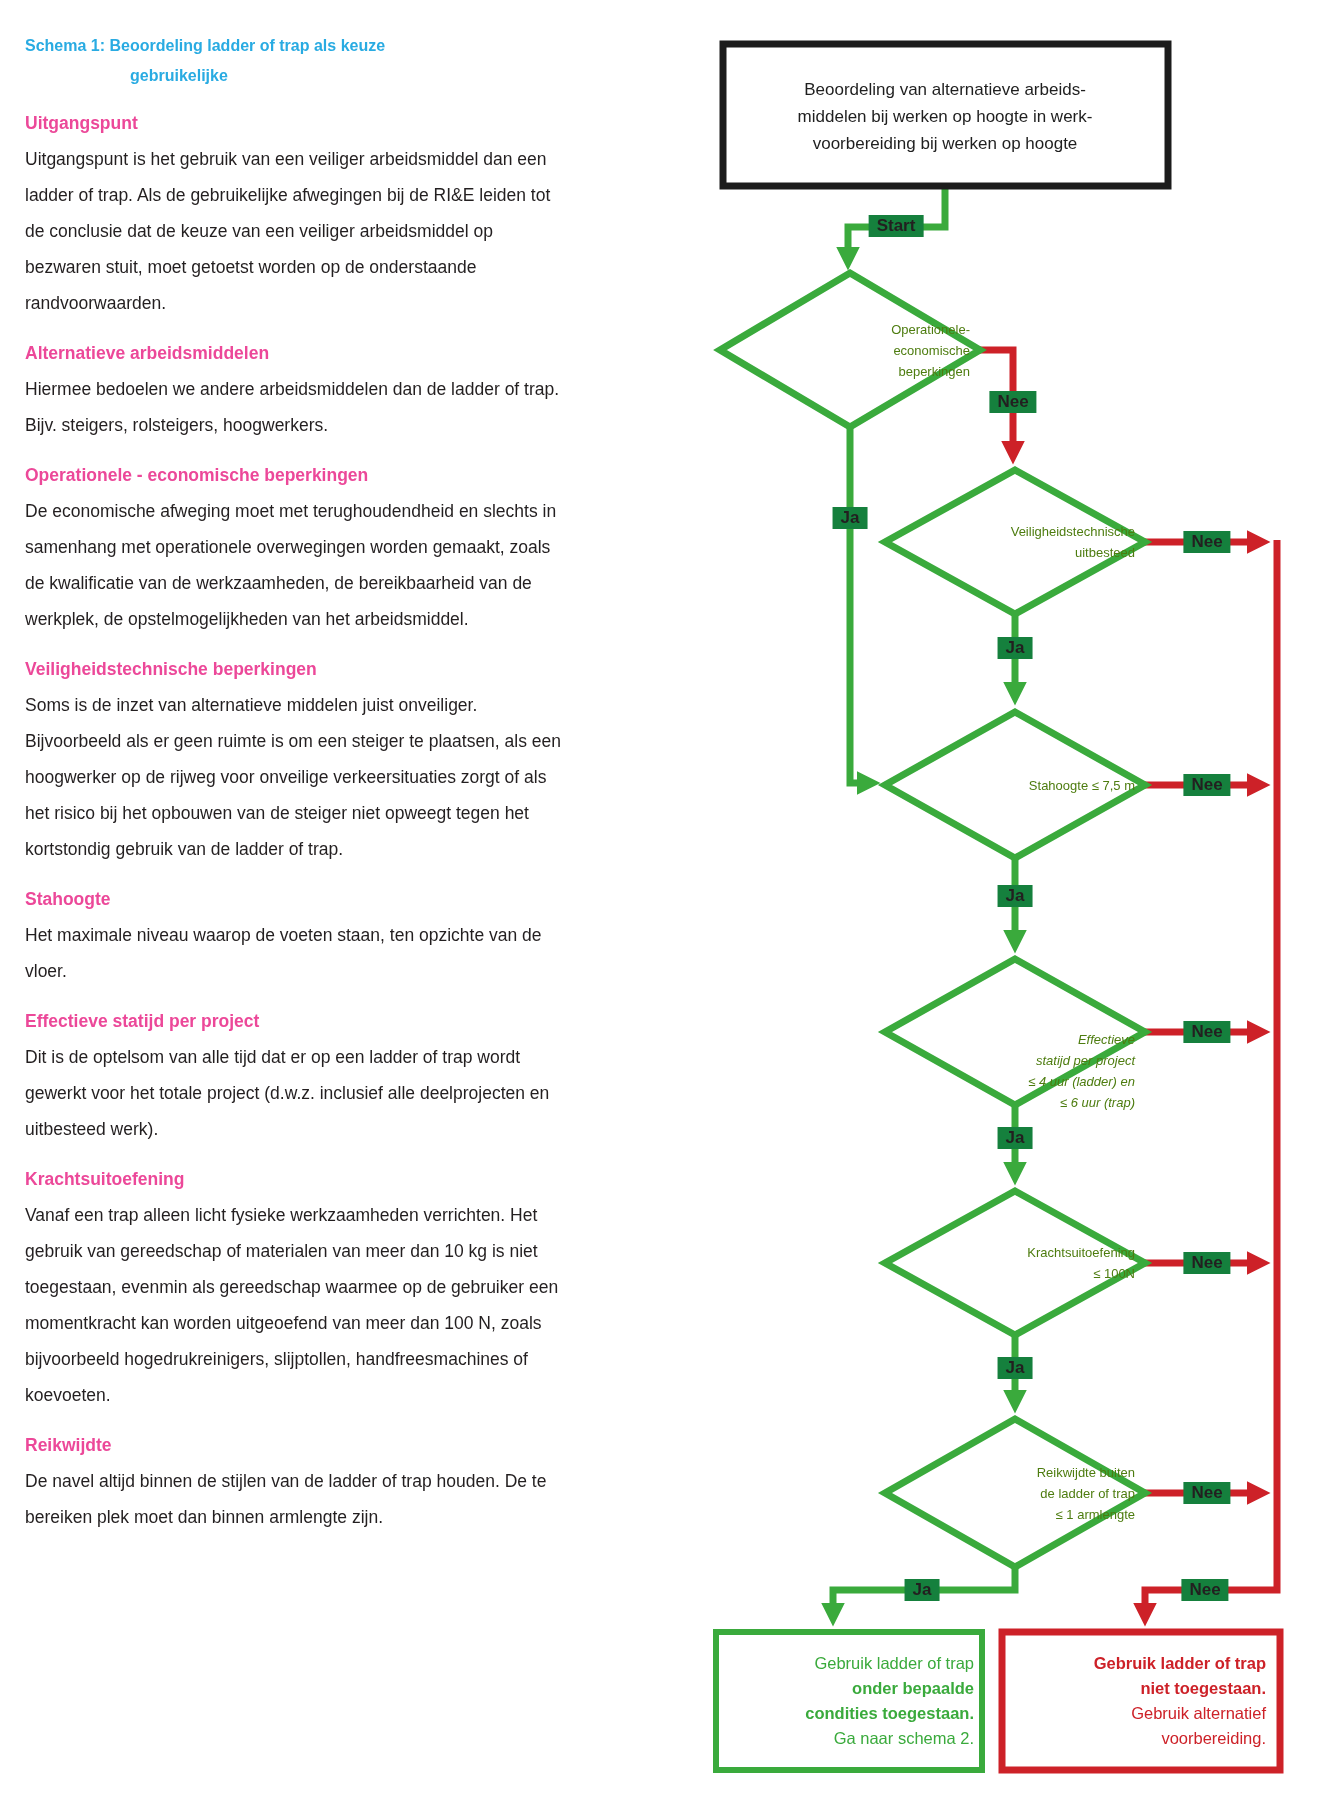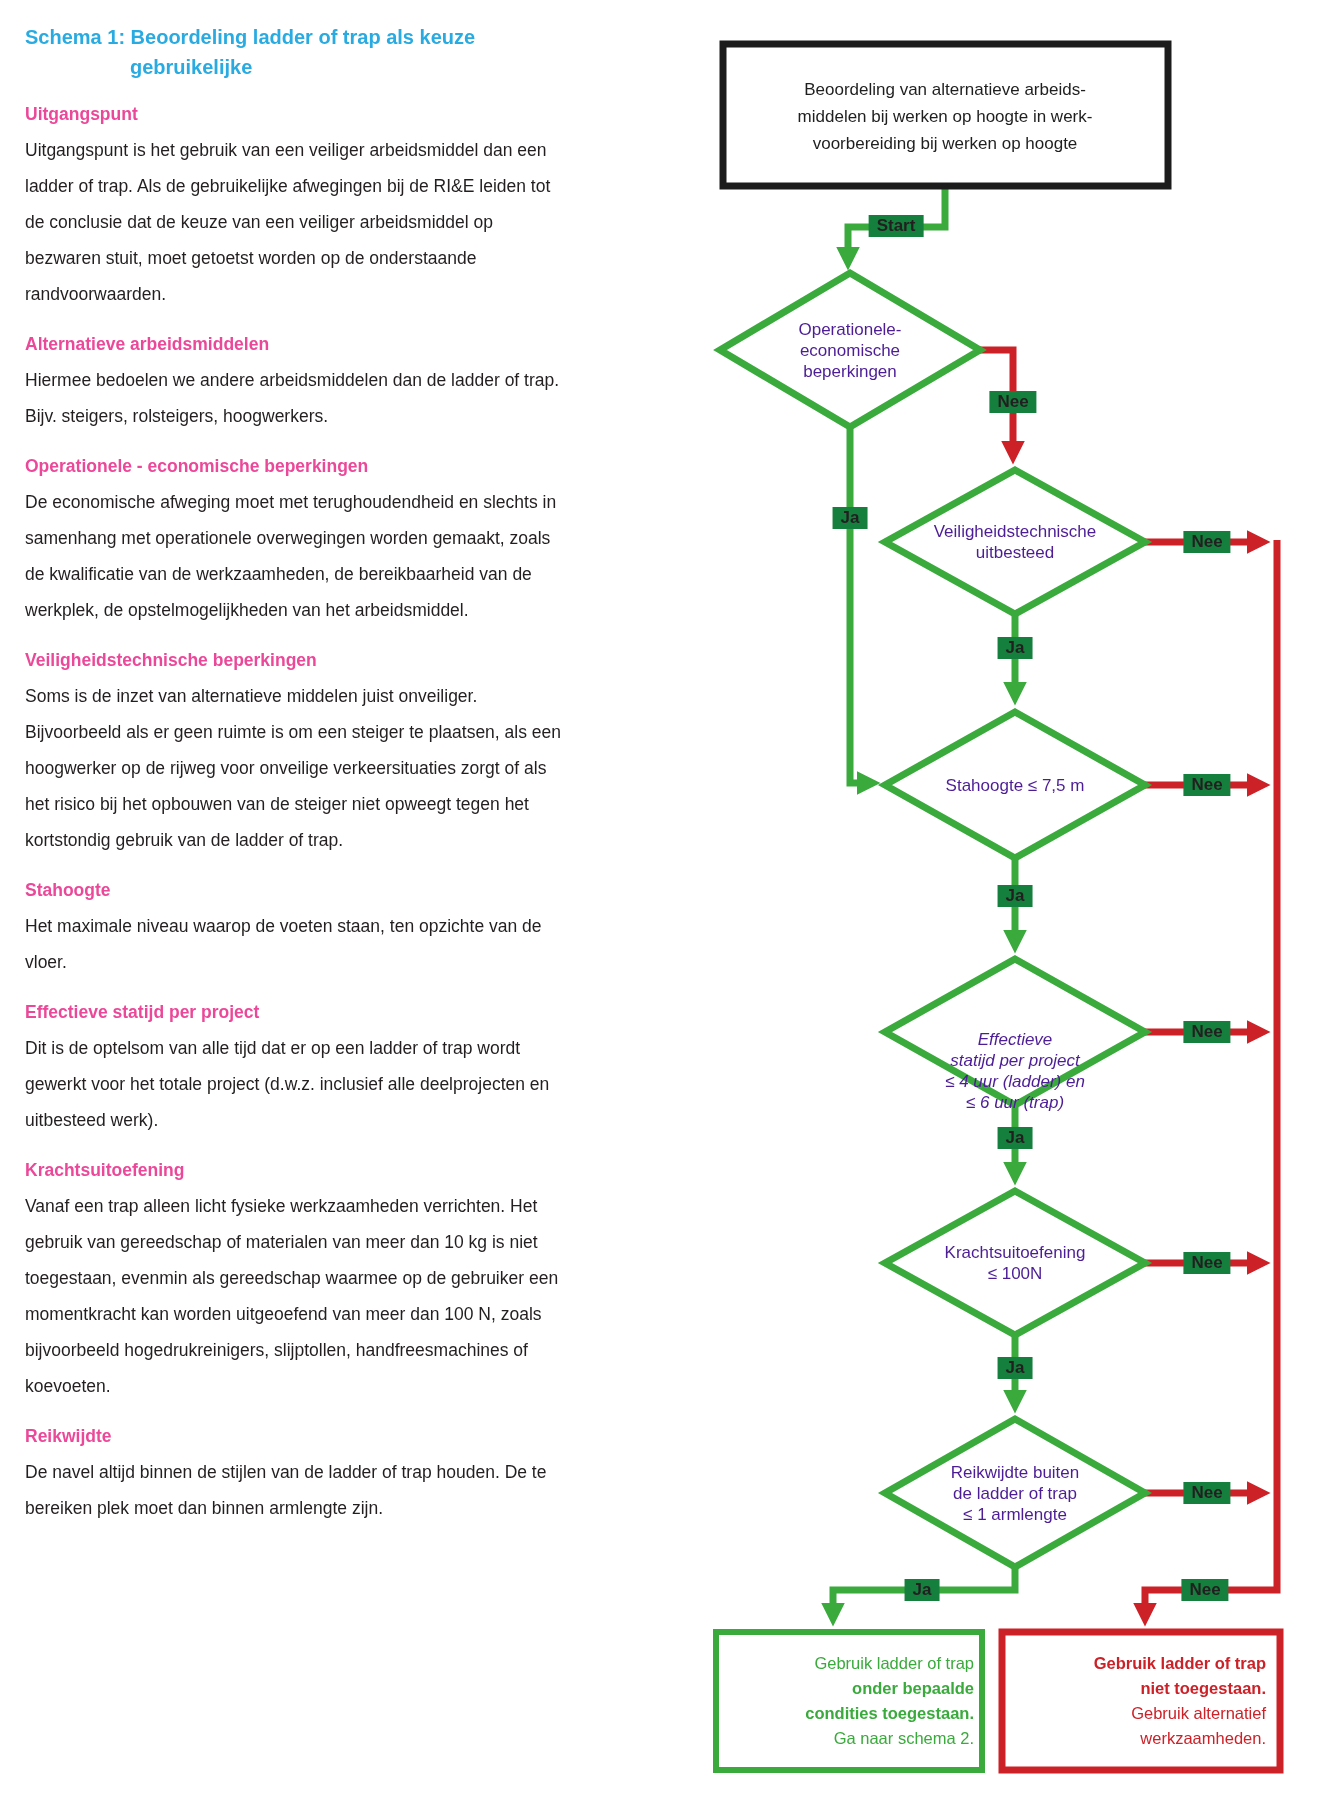--- a/index.html
+++ b/index.html
@@ -2,34 +2,34 @@
 <html><head>
 <meta charset="utf-8">
 <style>
   html,body{margin:0;padding:0;background:#ffffff;}
   .screen{
     position:relative;width:1336px;height:1813px;background:#fff;
     font-family:"Liberation Sans",sans-serif;overflow:hidden;
   }
   
   .leftcol{position:absolute;left:25px;top:22px;width:548px;}
-  .title{color:#29abe2;font-size:20px;font-weight:700;line-height:30px;}
+  .title{color:#29abe2;font-size:16px;font-weight:700;line-height:30px;margin-top:9px;}
   .title .l2{margin-left:105px;}
   .sec{margin-top:14px;}
   .sec h2{margin:0;font-size:17.5px;line-height:36px;color:#ec4899;font-weight:700;}
   .sec p{margin:0;font-size:17.5px;line-height:36px;color:#231f20;}
   
   .chart{position:absolute;left:0;top:0;width:1336px;height:1813px;}
   .boxlabel{
     position:absolute;transform:translate(-50%,-50%);text-align:center;
     font-size:17px;line-height:27px;color:#1f1f1f;white-space:pre-line;width:430px;
   }
   .dlabel{
-    position:absolute;transform:translate(-50%,-50%);text-align:center;
-    font-size:17px;line-height:21px;color:#4c1d95;white-space:pre-line;width:240px;
+    position:absolute;transform:translate(-50%,-50%);text-align:right;
+    font-size:13px;line-height:21px;color:#4d7c0f;white-space:pre-line;width:240px;
   }
   .flabel{
     position:absolute;transform:translate(-50%,-50%);
     background:#15803d;color:#231f20;font-weight:700;font-size:17px;
     padding:1px 8px;white-space:nowrap;
   }
   .result{
     position:absolute;transform:translate(-50%,-50%);text-align:right;
     font-size:16.5px;line-height:25px;width:250px;
   }
@@ -163,17 +163,17 @@
     <div class="result green-text" style="left:849px;top:1701px;">
       <span>Gebruik ladder of trap</span>
       <span class="b">onder bepaalde</span>
       <span class="b">condities toegestaan.</span>
       <span>Ga naar schema 2.</span>
     </div>
     <div class="result red-text" style="left:1141px;top:1701px;">
       <span class="b">Gebruik ladder of trap</span>
       <span class="b">niet toegestaan.</span>
       <span>Gebruik alternatief</span>
-      <span>werkzaamheden.</span>
+      <span>voorbereiding.</span>
     </div>
   </div>
 
 </div>
 
 </body></html>

